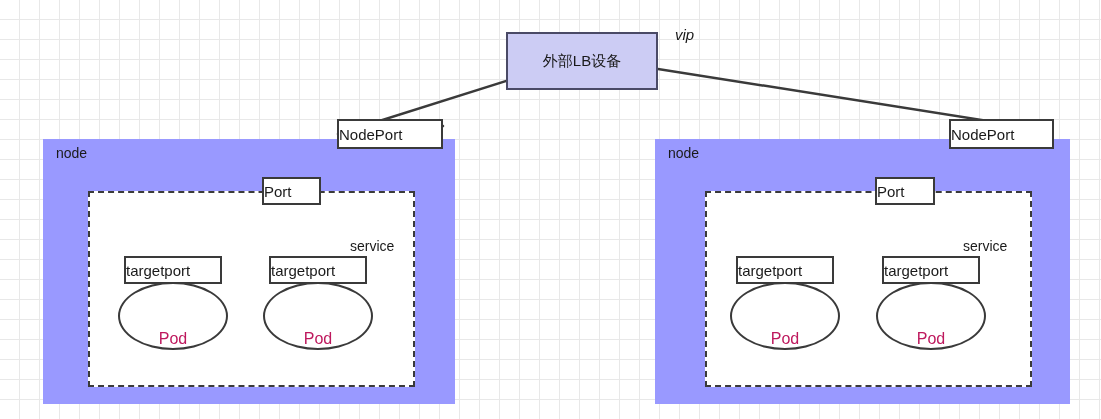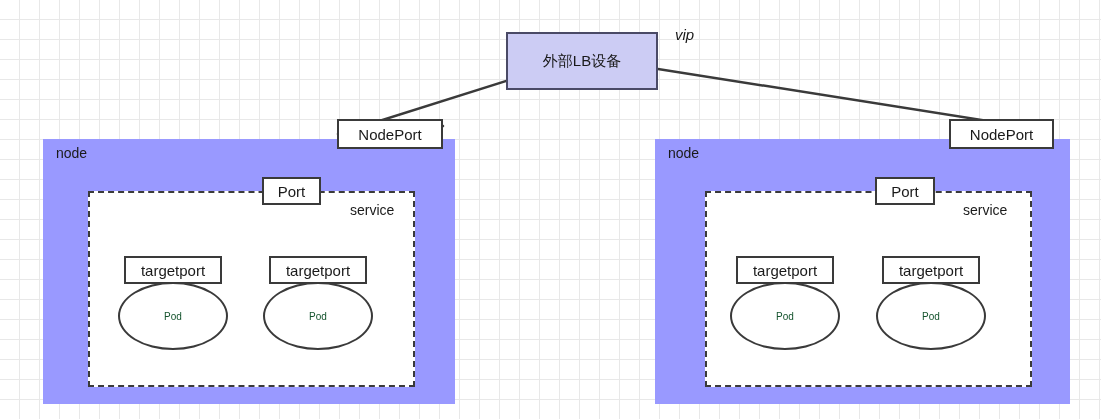--- a/index.html
+++ b/index.html
@@ -44,29 +44,30 @@
     position: absolute;
     border: 2px dashed #3a3a3a;
     background: #ffffff;
     box-sizing: border-box;
   }
   .service-label {
     position: absolute;
     font-size: 14px;
     color: #1a1a1a;
     white-space: nowrap;
+    margin-top: 36px;
   }
   .box {
     position: absolute;
     box-sizing: border-box;
     border: 2px solid #3a3a3a;
     background: #ffffff;
     display: flex;
     align-items: center;
-    justify-content: center;
+    justify-content: flex-start;
     font-size: 15px;
     color: #1a1a1a;
     white-space: nowrap;
   }
   .lb-box {
     position: absolute;
     box-sizing: border-box;
     border: 2px solid #4a4a66;
     background: #ccccf4;
     display: flex;
@@ -83,24 +84,24 @@
     white-space: nowrap;
     font-style: italic;
   }
   .pod {
     position: absolute;
     box-sizing: border-box;
     border: 2px solid #3a3a3a;
     border-radius: 50%;
     background: #ffffff;
     display: flex;
-    align-items: center;
+    align-items: flex-end;
     justify-content: center;
-    font-size: 10px;
-    color: #14532d;
+    font-size: 16px;
+    color: #be185d;
   }
 </style>
 </head>
 <body>
 
 <div id="canvas">
 
   <svg class="edges" viewBox="0 0 1101 419" width="1101" height="419">
     <g stroke="#3a3a3a" stroke-width="2.5" fill="none" stroke-linecap="round">
       <line x1="582" y1="57" x2="338" y2="134"></line>

